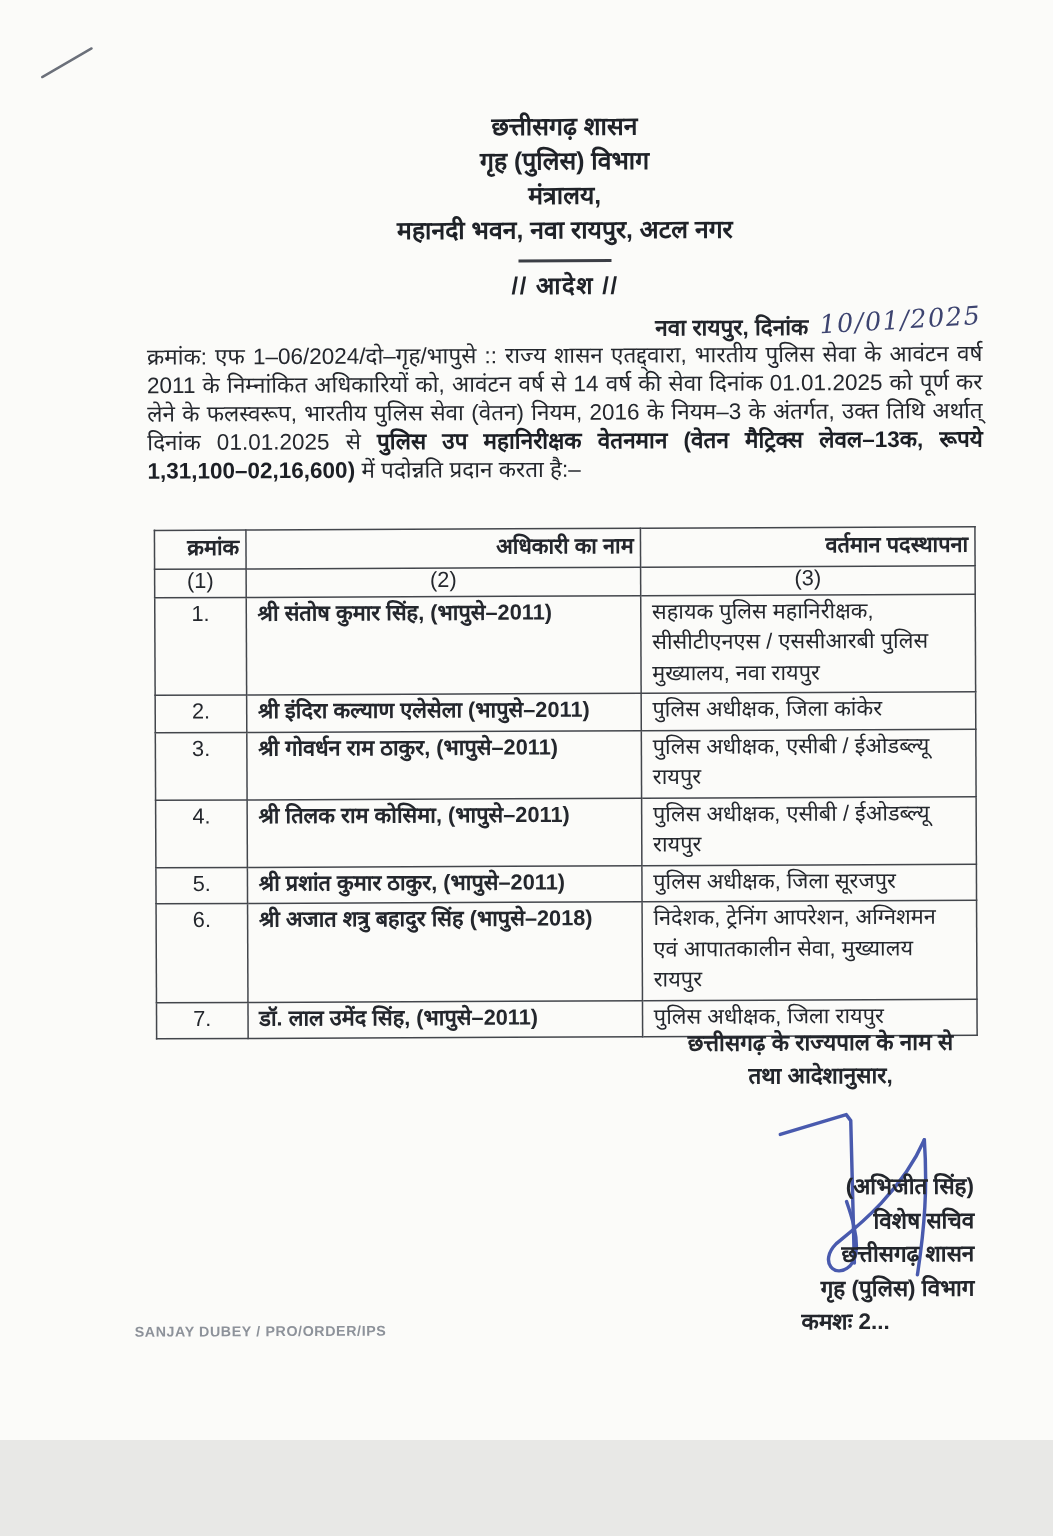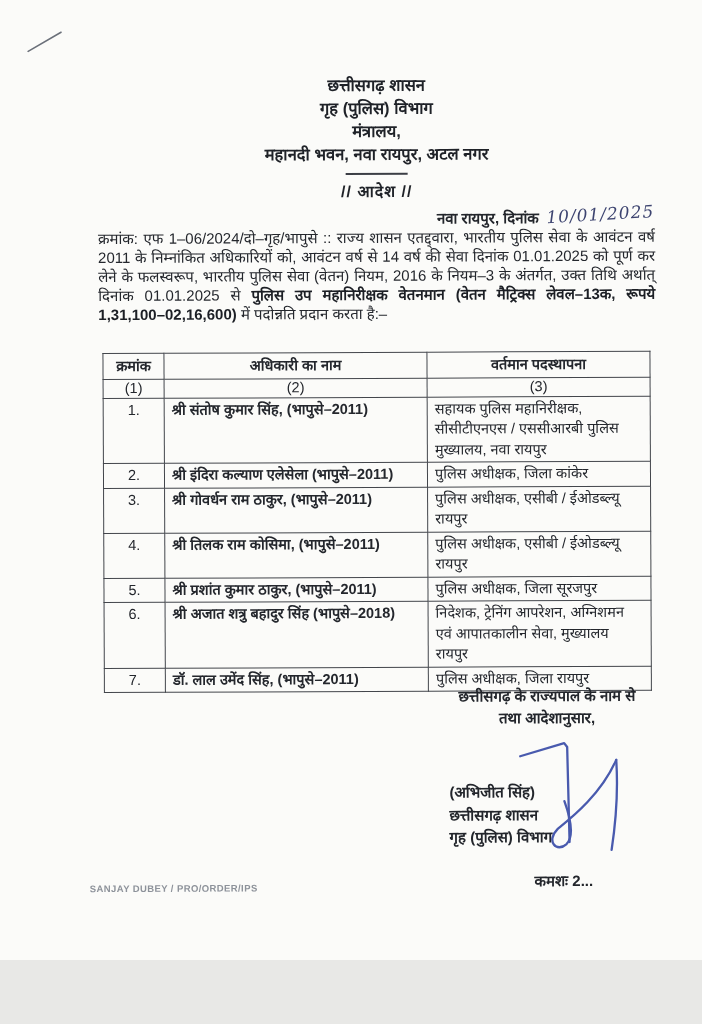--- a/index.html
+++ b/index.html
@@ -45,35 +45,35 @@
   table.order-table{
     position:absolute;top:352px;left:103px;width:547px;
     border-collapse:collapse;table-layout:fixed;
     font-size:14.5px;color:#24272d;
   }
   .order-table th,.order-table td{
     border:1.2px solid #43464c;
     padding:1px 7px 2px 7px;
     vertical-align:top;line-height:20.5px;
   }
-  .order-table th{font-weight:700;text-align:center;padding:2px 4px;}
+  .order-table th{font-weight:700;text-align:right;padding:2px 4px;}
   .col-sno{width:61px;}
   .col-name{width:263px;}
   .col-post{width:223px;}
   td.sno{text-align:center;}
   td.name{font-weight:700;}
   tr.num-row td{text-align:center;line-height:17px;padding-top:0;padding-bottom:1px;}
   .by-order{
     position:absolute;top:686px;left:415px;width:262px;
     text-align:center;font-weight:700;font-size:15px;line-height:22px;
   }
   .signature-svg{position:absolute;top:731px;left:503px;}
   .signatory{
     position:absolute;top:782px;left:448px;width:200px;
-    text-align:left;font-weight:700;font-size:15px;line-height:22.5px;
+    text-align:right;font-weight:700;font-size:15px;line-height:22.5px;
   }
   .continued{
     position:absolute;top:871px;left:473px;width:178px;
     text-align:center;font-weight:700;font-size:15px;
   }
   .footer-ref{
     position:absolute;top:882px;left:88px;
     font-size:9.5px;letter-spacing:.4px;color:#8d929a;font-weight:700;
   }
   .pen-mark{position:absolute;top:26px;left:27px;}
@@ -169,20 +169,21 @@
     <svg class="signature-svg" width="145" height="128" viewBox="0 0 145 128">
       <g fill="none" stroke="#3a4da8" stroke-width="2.3" stroke-linecap="round" stroke-linejoin="round" opacity="0.92">
         <path d="M16,26 L60,13 L63,17 L65,112"></path>
         <path d="M112,30 C114,62 112,88 107,120"></path>
         <path d="M112,30 C96,66 64,90 53,99 C41,111 52,123 62,114 C70,106 66,88 60,71"></path>
       </g>
     </svg>
 
     <div class="signatory">
       <div>(अभिजीत सिंह)</div>
+      <div>विशेष सचिव</div>
       <div>छत्तीसगढ़ शासन</div>
       <div>गृह (पुलिस) विभाग</div>
     </div>
 
     <div class="continued">कमशः  2...</div>
 
     <div class="footer-ref">SANJAY DUBEY / PRO/ORDER/IPS</div>
 
   </div>
 </div>

